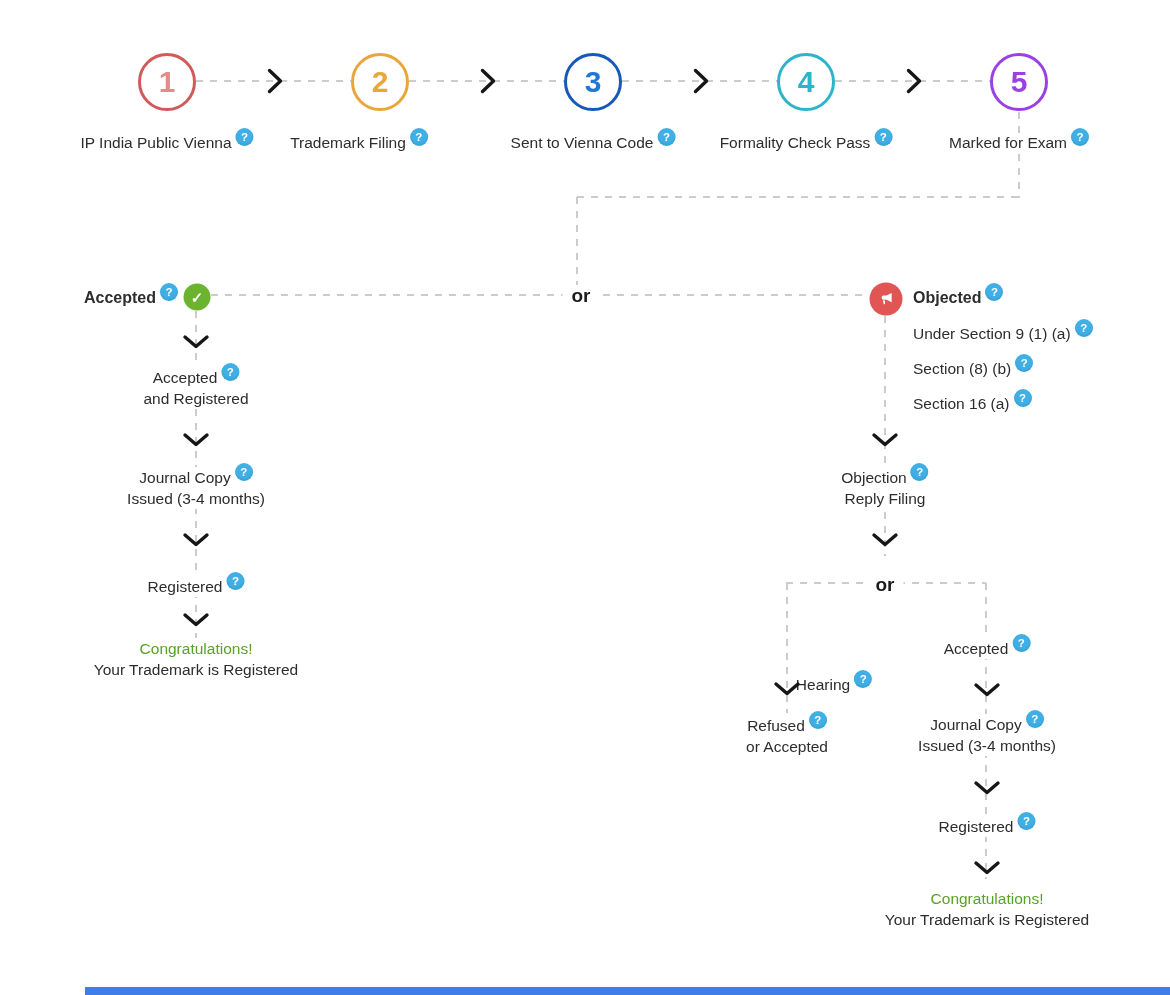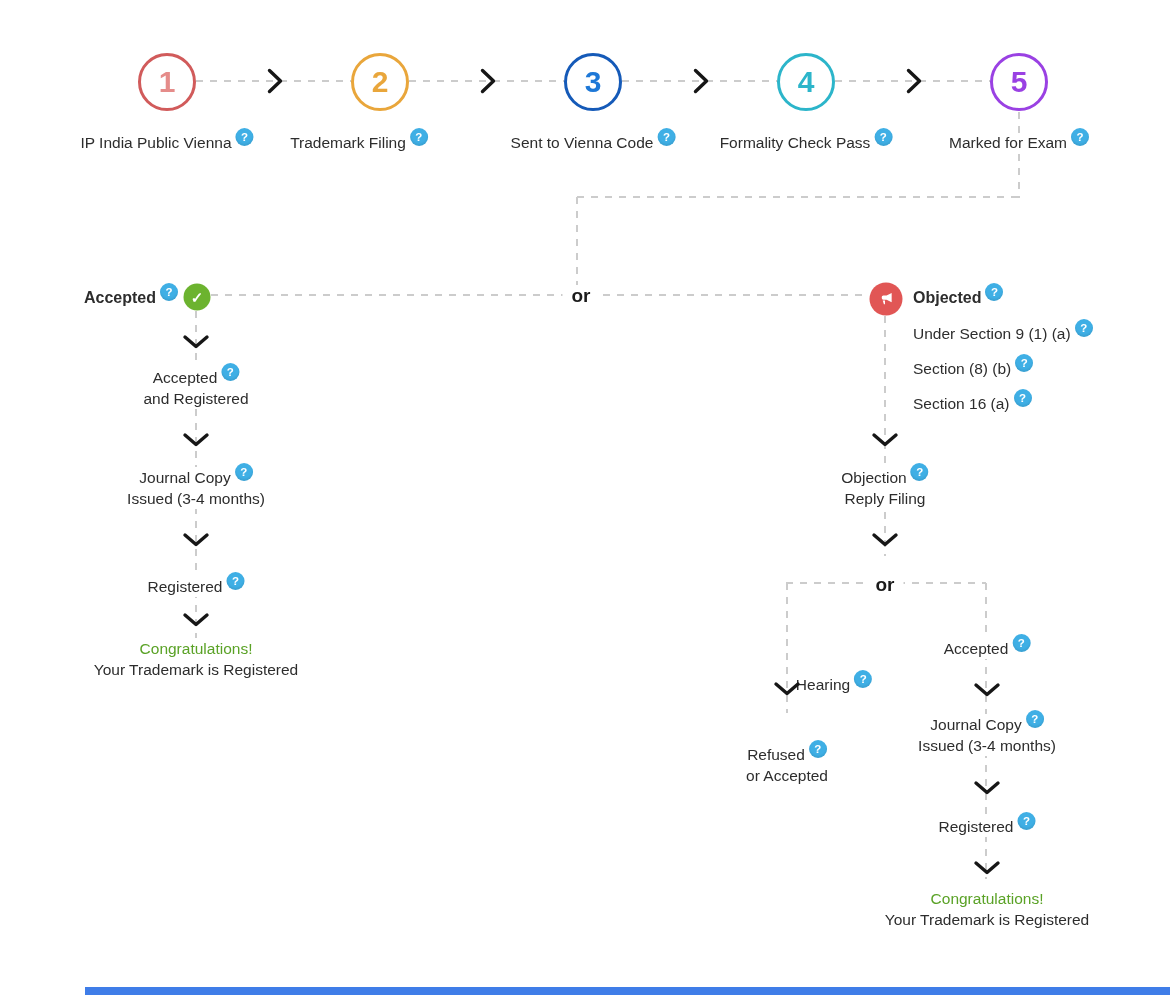--- a/index.html
+++ b/index.html
@@ -167,21 +167,21 @@
   <div class="dash-v" style="left:985px;top:583px;height:296px;"></div>
 
   <div class="node" style="left:834px;top:638px;margin-top:36px;">
     <div><span>Hearing</span><span class="help">?</span></div>
   </div>
 
   <div class="chev" style="left:787px;top:689px;"><svg width="28" height="16" viewBox="0 0 28 16">
         <polyline points="3,3 14,12.5 25,3" fill="none" stroke="#161616" stroke-width="3.4" stroke-linejoin="round" stroke-linecap="round"></polyline>
       </svg></div>
 
-  <div class="node" style="left:787px;top:744px;">
+  <div class="node" style="left:787px;top:715px;">
     <div><span>Refused</span><span class="help">?</span></div>
     <div><span>or Accepted</span></div>
   </div>
 
   <div class="node" style="left:987px;top:638px;">
     <div><span>Accepted</span><span class="help">?</span></div>
   </div>
 
   <div class="chev" style="left:987px;top:690px;"><svg width="28" height="16" viewBox="0 0 28 16">
         <polyline points="3,3 14,12.5 25,3" fill="none" stroke="#161616" stroke-width="3.4" stroke-linejoin="round" stroke-linecap="round"></polyline>

